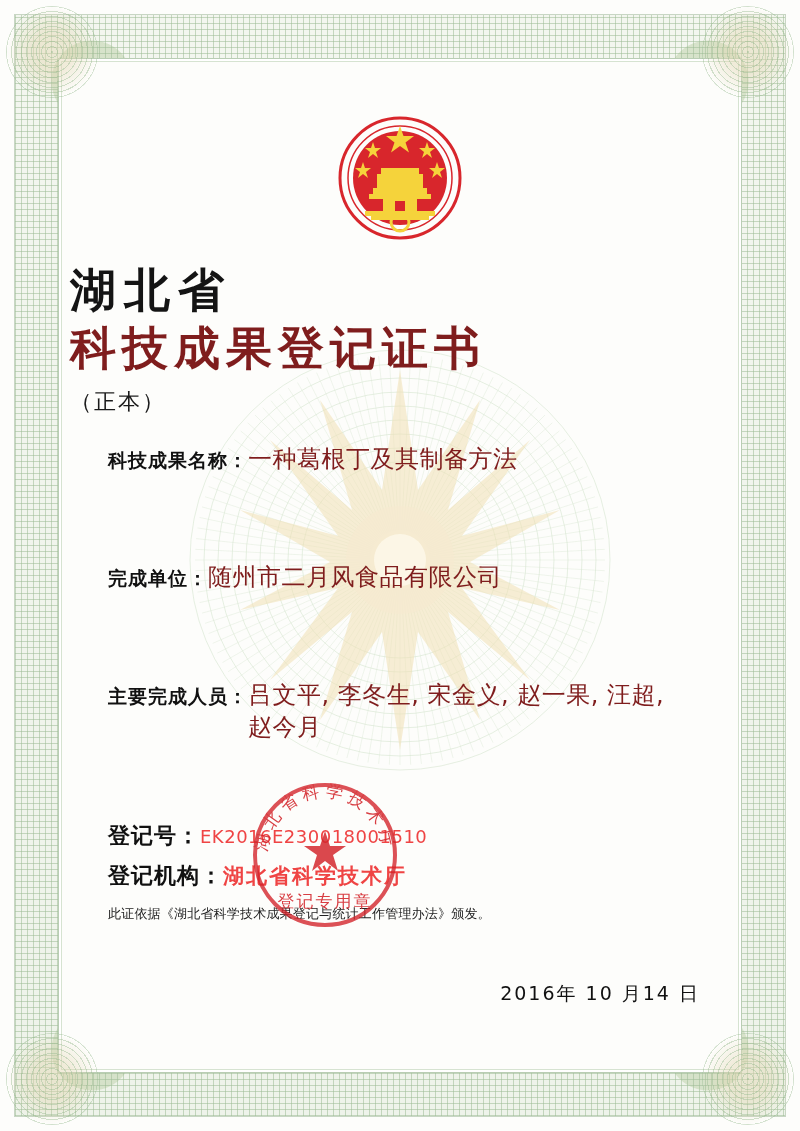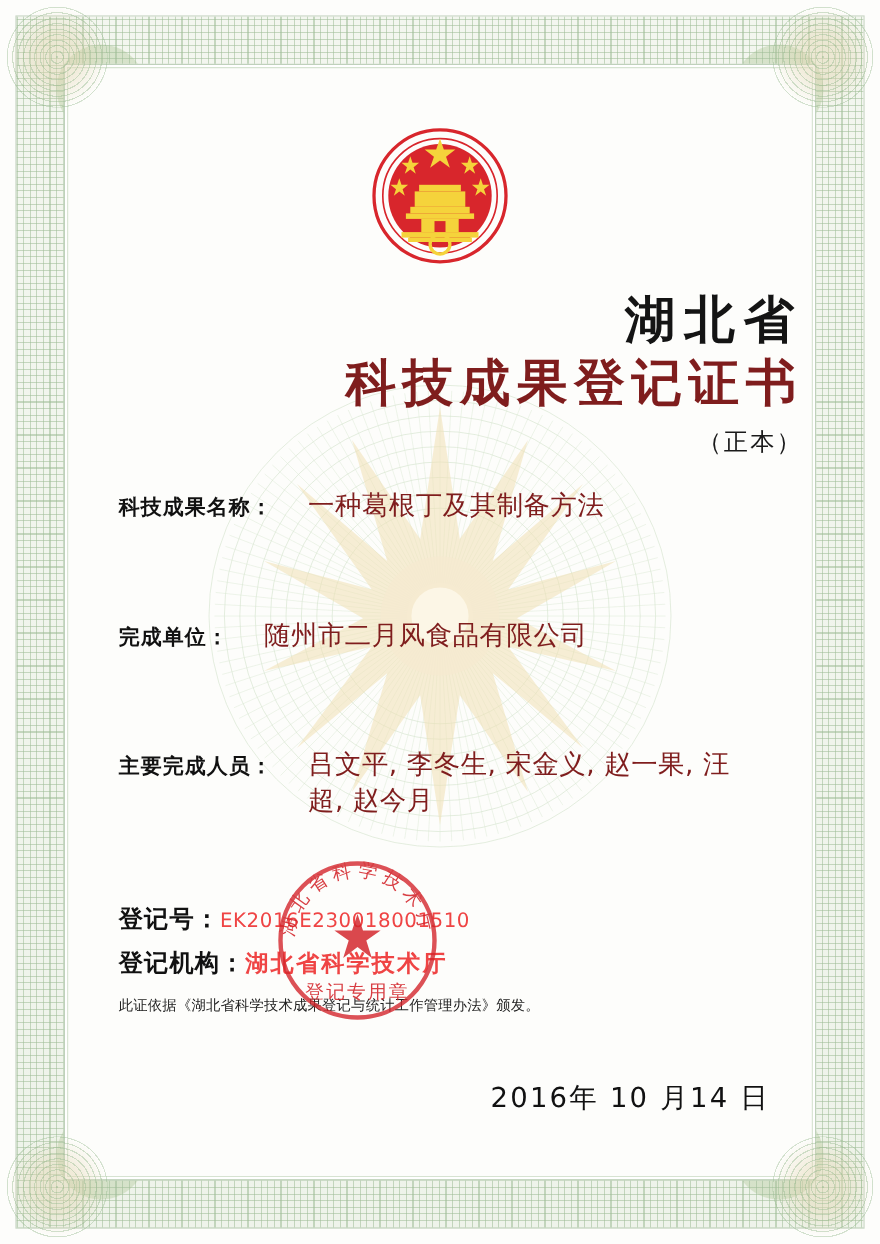--- a/index.html
+++ b/index.html
@@ -86,21 +86,21 @@
     bottom: 70px;
   }
 
   .emblem-wrap {
     display: flex;
     justify-content: center;
     margin-top: 10px;
   }
 
   .title-block {
-    text-align: right;
+    text-align: left;
     margin-top: 12px;
     font-family: "DejaVu Sans", "Liberation Sans", sans-serif;
   }
   .title-line1 {
     font-size: 46px;
     letter-spacing: 8px;
     font-weight: 700;
     color: #141414;
     line-height: 1.25;
   }
@@ -119,21 +119,20 @@
   }
 
   .fields {
     margin-top: 26px;
     padding: 0 38px;
   }
   .field-row {
     display: flex;
     align-items: baseline;
     margin-bottom: 86px;
-    gap: 32px;
   }
   .field-label {
     font-size: 19px;
     font-weight: 700;
     color: #111;
     letter-spacing: 1px;
     white-space: nowrap;
   }
   .field-value {
     font-size: 24px;
@@ -171,21 +170,21 @@
     margin-top: 14px;
     font-size: 13px;
     color: #222;
     letter-spacing: .2px;
   }
 
   .date-row {
     margin-top: 58px;
     padding-right: 30px;
     text-align: right;
-    font-size: 25px;
+    font-size: 19px;
     color: #111;
     letter-spacing: 2px;
   }
 
   
   .seal {
     position: absolute;
     left: 245px;
     top: 775px;
     width: 160px;

